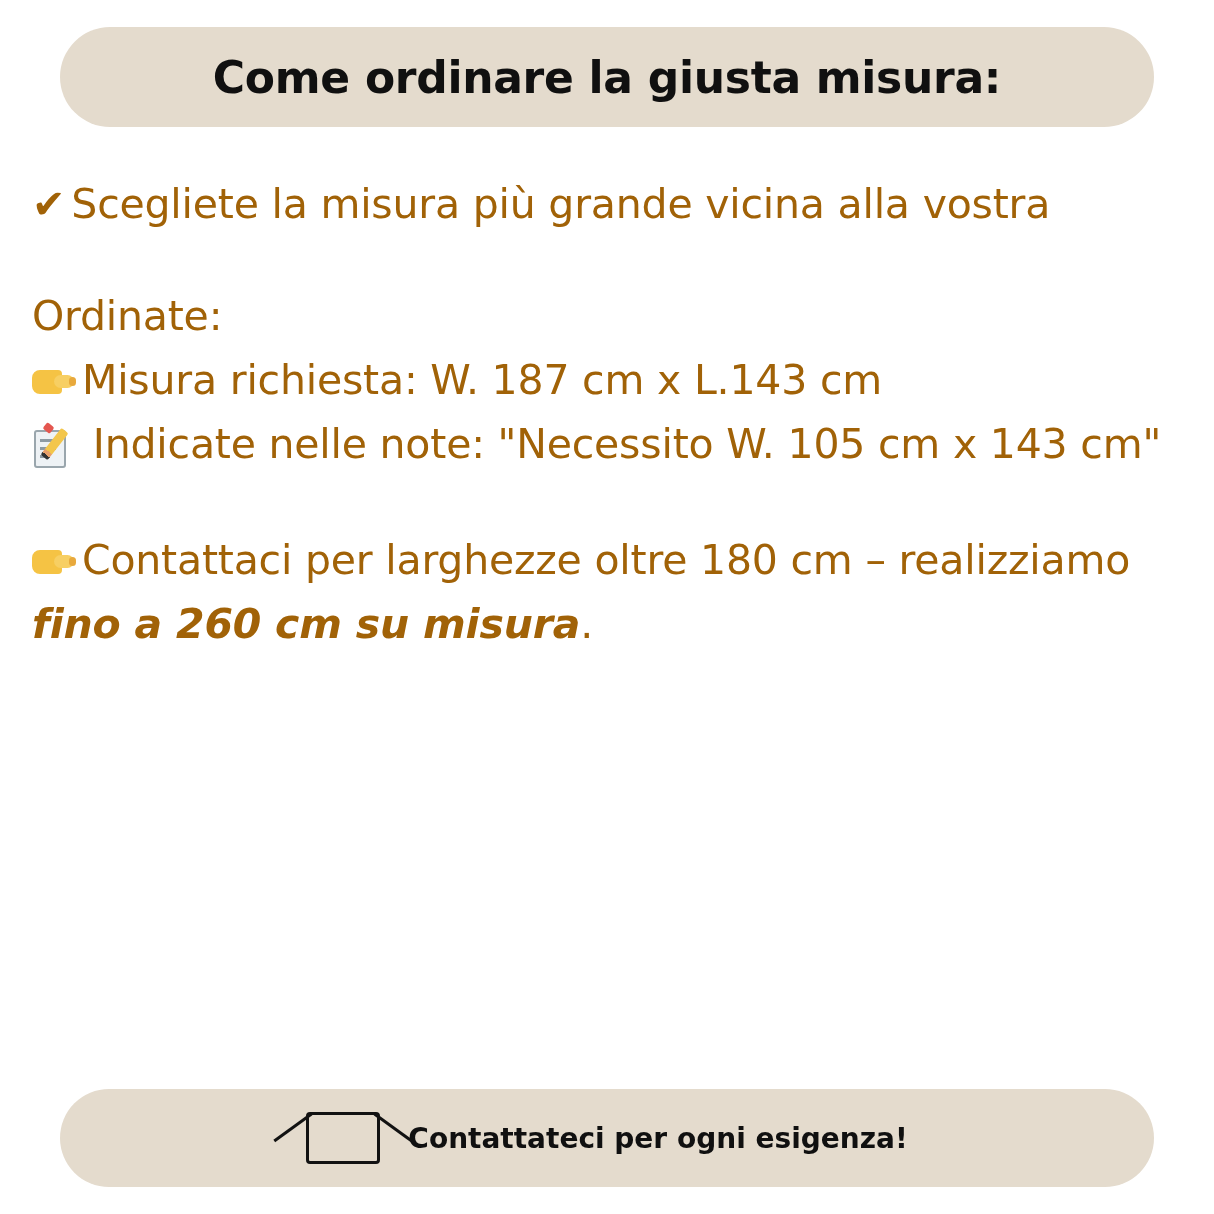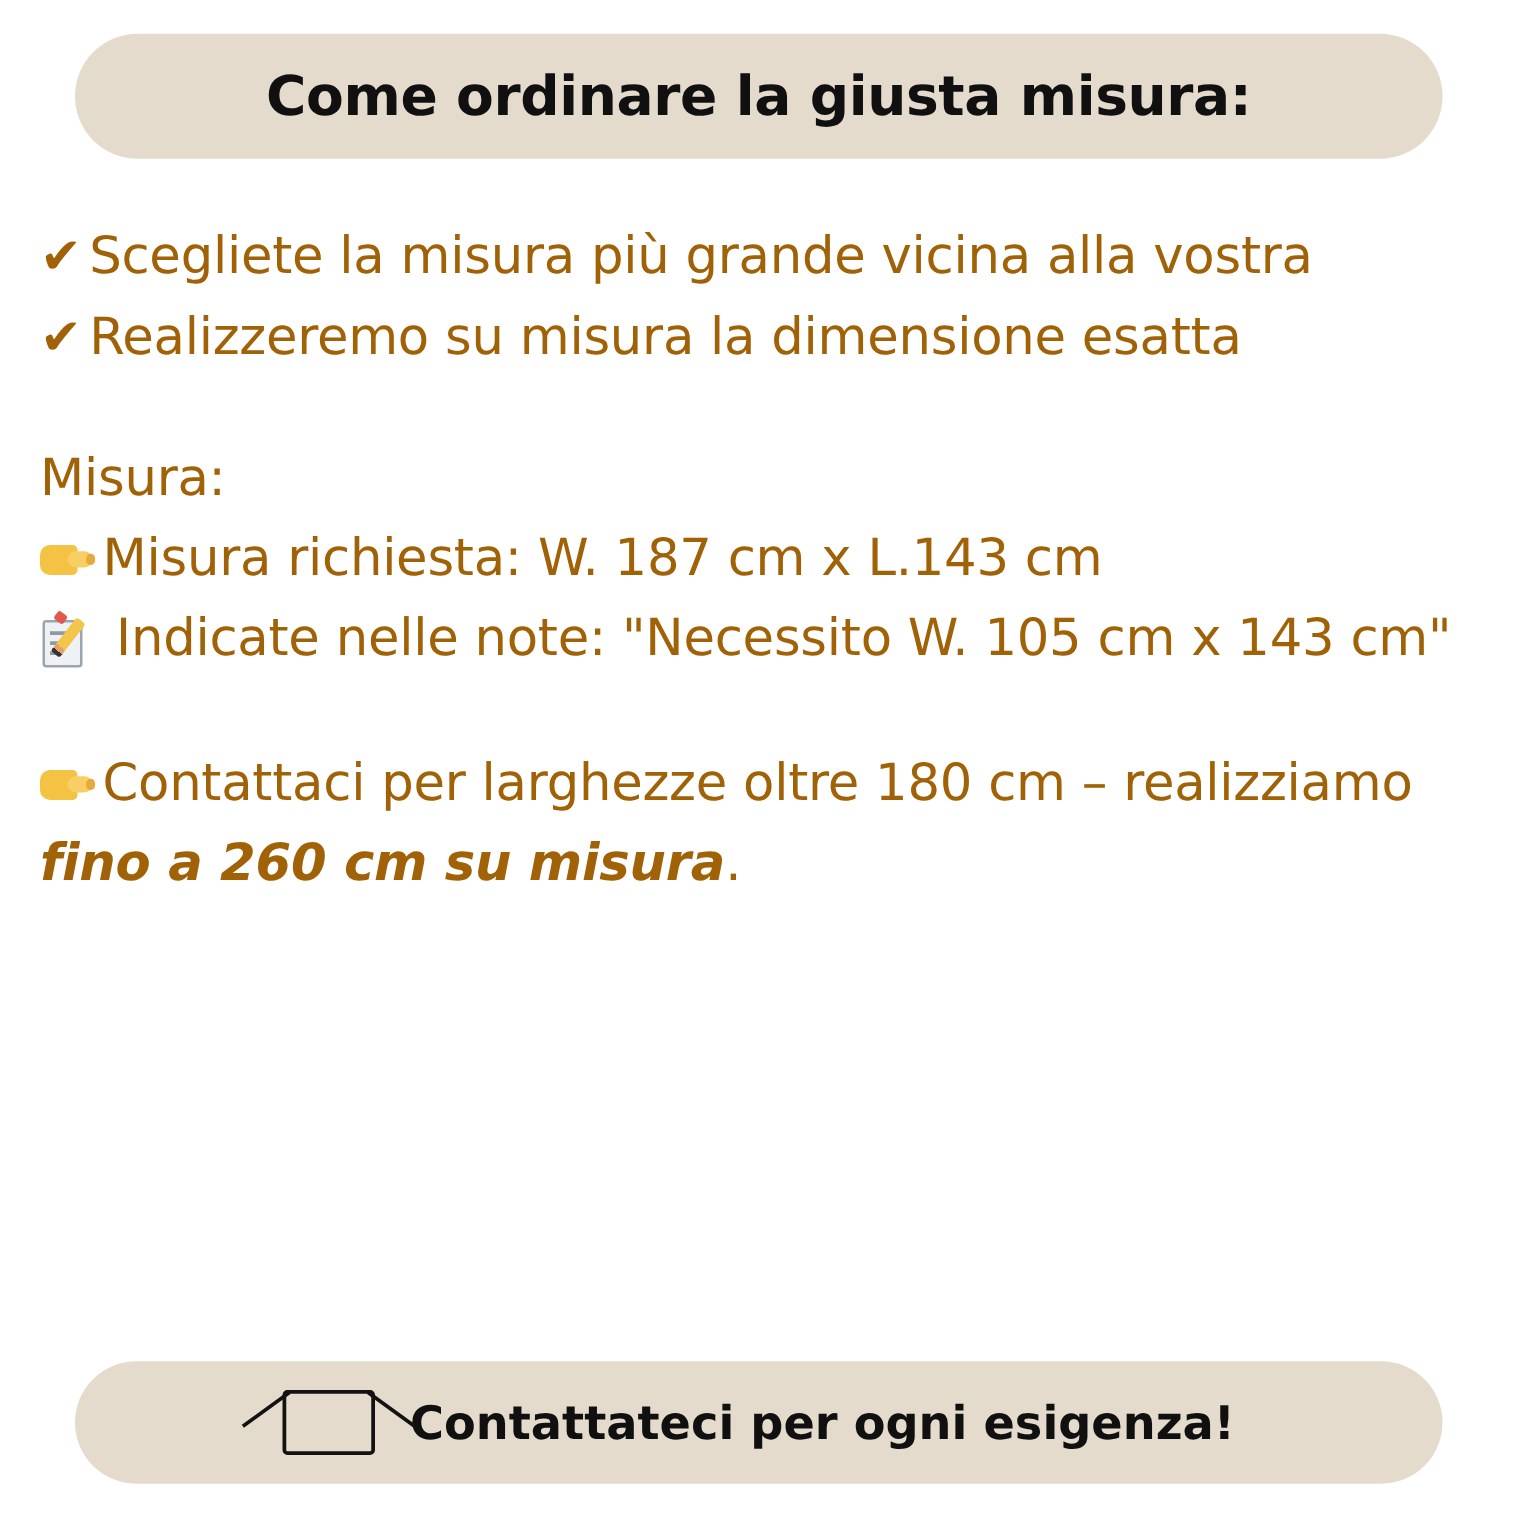--- a/index.html
+++ b/index.html
@@ -187,21 +187,21 @@
   
   .pill-bottom {
     position: absolute;
     left: 60px;
     top: 1089px;
     width: 1094px;
     height: 98px;
     gap: 28px;
   }
   .pill-bottom .pill-text {
-    font-size: 37px;
+    font-size: 28px;
     font-weight: 700;
     color: #101010;
     white-space: nowrap;
   }
   .envelope {
     width: 74px;
     height: 52px;
     position: relative;
     flex: none;
   }
@@ -242,27 +242,24 @@
   <div class="pill pill-top">
     <span class="pill-text">Come ordinare la giusta misura:</span>
   </div>
 
   <div class="body-block">
 
     <div class="line">
       <span class="check ic">✔</span><span>Scegliete la misura più grande vicina alla vostra</span>
     </div>
 
-    <div class="line">
-      <span class="check ic">✔</span><span>Realizzeremo su misura la dimensione esatta</span>
-    </div>
 
     <div class="spacer-md"></div>
 
-    <div class="line">Misura:</div>
+    <div class="line">Ordinate:</div>
 
     <div class="line">
       <span class="hand ic">
         <span class="palm"></span><span class="finger"></span><span class="nail"></span>
       </span><span>Misura richiesta: W. 187 cm x L.143 cm</span>
     </div>
 
 
     <div class="line">
       <span class="memo ic">

